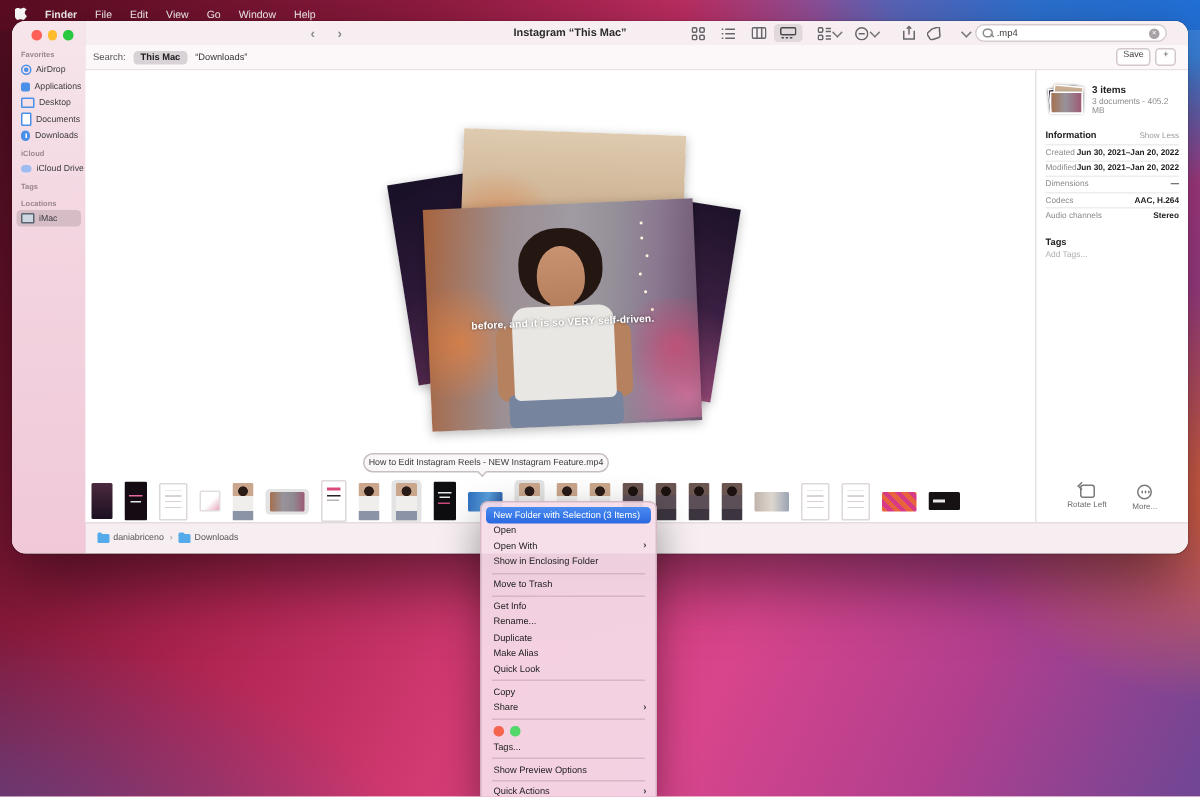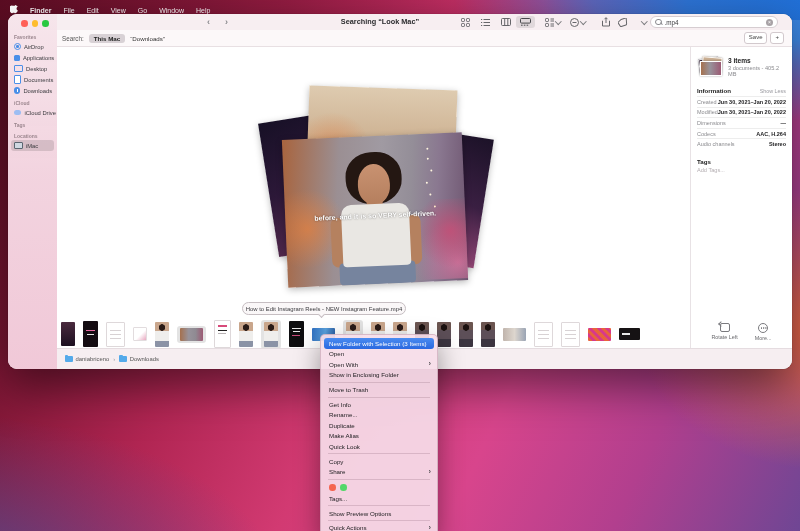--- a/index.html
+++ b/index.html
@@ -278,21 +278,21 @@
             <span class="sb-label">iMac</span>
           </div>
         </div>
     </div>
 
     <div class="main">
 
       <div class="toolbar">
         <span class="nav-btn" style="left:150px;">‹</span>
         <span class="nav-btn" style="left:168px;">›</span>
-        <span class="win-title">Searching “Look Mac”</span>
+        <span class="win-title">Instagram “This Mac”</span>
 
         <span class="viewgroup">
           <span class="vbtn">
             <svg width="9" height="9" viewBox="0 0 9 9">
                 <g fill="none" stroke="#66666a" stroke-width="1">
                   <rect x="0.5" y="0.5" width="3" height="3" rx="0.8"></rect>
                   <rect x="5.5" y="0.5" width="3" height="3" rx="0.8"></rect>
                   <rect x="0.5" y="5.5" width="3" height="3" rx="0.8"></rect>
                   <rect x="5.5" y="5.5" width="3" height="3" rx="0.8"></rect>
                 </g>

